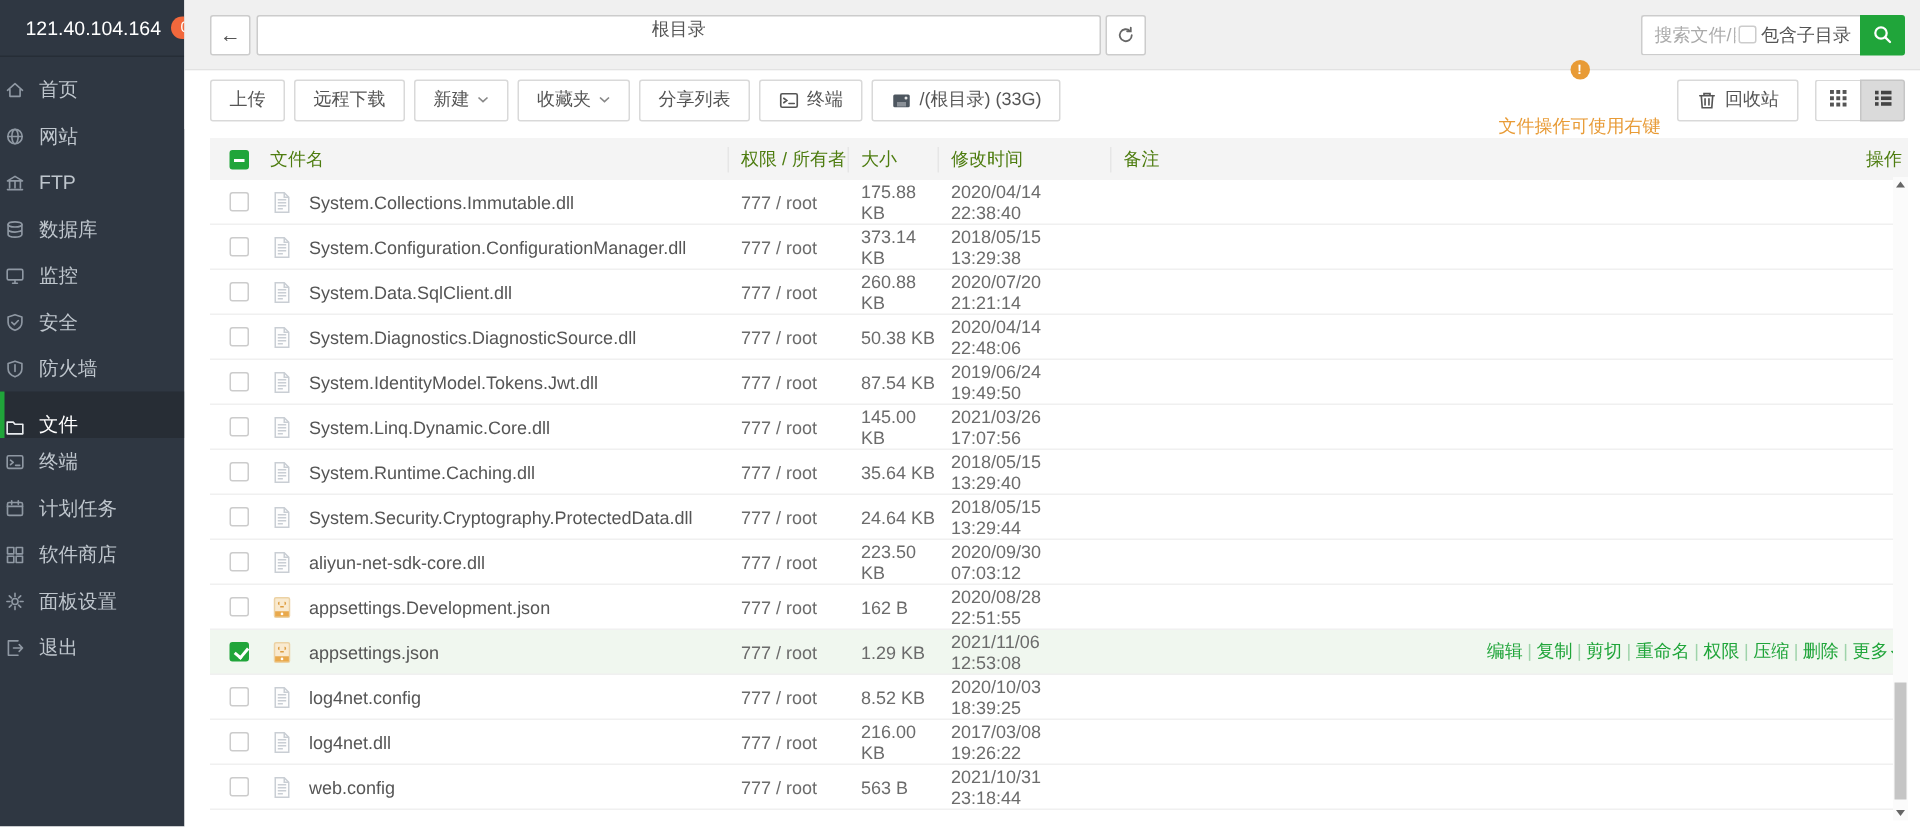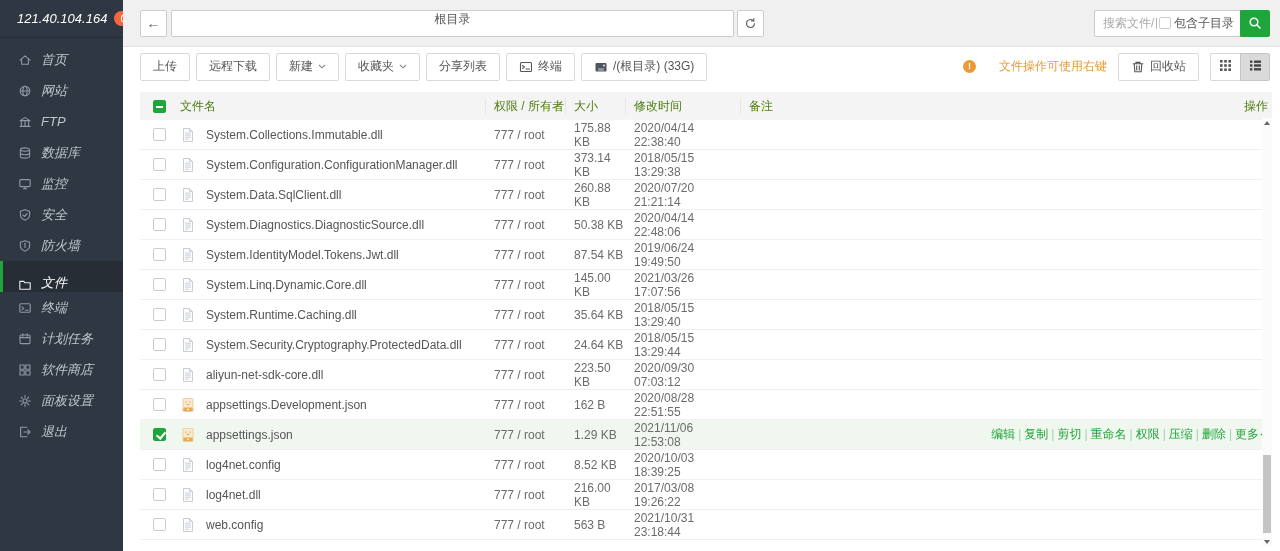--- a/index.html
+++ b/index.html
@@ -1,27 +1,27 @@
 <!DOCTYPE html>
 <html lang="zh"><head>
 <meta charset="utf-8">
 <style>
   html,body{margin:0;padding:0;width:1280px;height:551px;overflow:hidden;
     font-family:"Liberation Sans","DejaVu Sans",sans-serif;background:#fff;}
   *{box-sizing:border-box;}
   .app{display:flex;width:1280px;height:551px;}
 
   
-  .sidebar{flex:0 0 123px;background:#2f3742;overflow:hidden;font-style:italic;}
+  .sidebar{flex:0 0 123px;background:#2f3742;overflow:hidden;}
   .server{display:flex;align-items:center;gap:7px;height:38px;padding:0 10px;color:#fff;
     font-size:13px;border-bottom:1px solid rgba(0,0,0,.18);}
   .server svg{width:15px;height:14px;fill:none;stroke:#fff;stroke-width:1.2;}
   .badge{background:#f2683c;color:#fff;font-size:10px;line-height:15px;padding:0 6px;border-radius:8px;}
   .menu{padding-top:6px;}
-  .mi{display:flex;align-items:center;gap:9px;height:31px;padding-left:15px;
+  .mi{display:flex;align-items:center;gap:9px;height:31px;
     border-left:3px solid transparent;color:#bfc6cd;font-size:13px;cursor:pointer;}
   .mi.active{background:#272d35;border-left-color:#20a53a;color:#fff;align-items:flex-end;}
   .mi-icon{display:flex;width:14px;height:14px;}
   .mi-icon svg{width:14px;height:14px;fill:none;stroke:#8f98a3;stroke-width:1.1;
     stroke-linecap:round;stroke-linejoin:round;}
   .mi.active .mi-icon svg{stroke:#e8ebee;}
 
   
   .main{flex:1;min-width:0;position:relative;background:#fff;}
   .topbar{display:flex;align-items:center;height:47px;background:#f0f0f0;
@@ -48,21 +48,21 @@
   .search-go svg{width:14px;height:14px;fill:none;stroke:#fff;stroke-width:1.5;stroke-linecap:round;}
 
   .toolbar{display:flex;align-items:center;height:39px;padding:0 10px 0 17px;background:#fff;}
   .tb-left{display:flex;gap:6px;}
   .tbtn{display:flex;align-items:center;gap:5px;height:28px;padding:0 12px;background:#fff;
     border:1px solid #d9d9d9;border-radius:2px;font-size:12px;color:#555;cursor:pointer;white-space:nowrap;text-align:center;}
   .tb-icon{display:flex;}
   .tb-icon svg{width:14px;height:14px;}
   .tb-caret{display:flex;color:#888;}
   .tb-right{margin-left:auto;display:flex;align-items:center;gap:11px;}
-  .hint{display:flex;align-items:center;gap:23px;font-size:12px;color:#e89b36;}
+  .hint{display:flex;align-items:center;gap:23px;font-size:12px;color:#e89b36;flex-direction:column;}
   .warn-ic{width:13px;height:13px;border-radius:50%;background:#e89b36;color:#fff;font-size:9px;
     font-weight:bold;line-height:13px;text-align:center;}
   .warn-ic::before{content:"!";}
   .views{display:flex;}
   .vbtn{width:30px;height:28px;display:flex;align-items:center;justify-content:center;background:#fff;
     border:1px solid #d9d9d9;cursor:pointer;}
   .vbtn:first-child{border-radius:2px 0 0 2px;border-right:none;}
   .vbtn:last-child{border-radius:0 2px 2px 0;}
   .vbtn.active{background:#dadada;border-color:#c6c6c6;}
 

